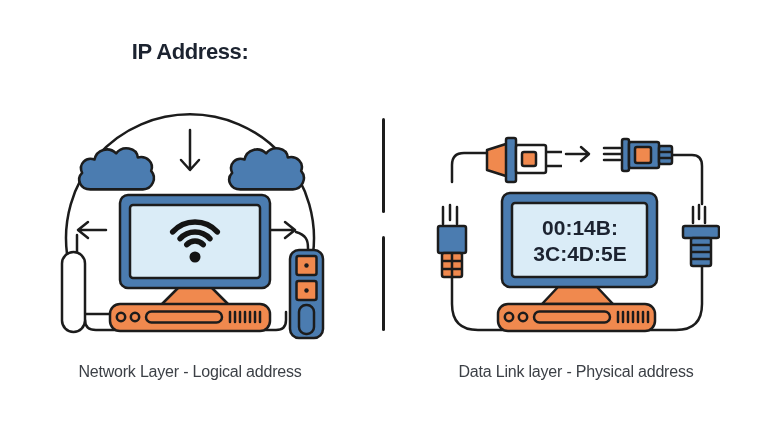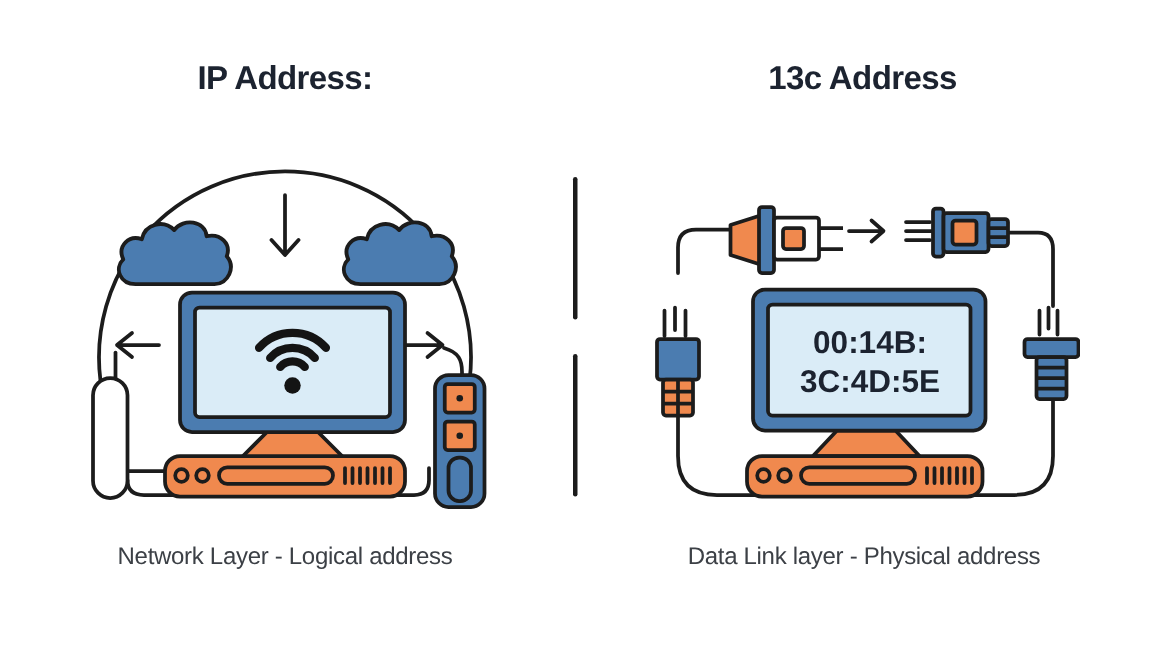--- a/index.html
+++ b/index.html
@@ -47,21 +47,20 @@
 </head>
 <body>
 
 <div class="stage">
 
   <div class="panel-title left">
     <div>IP Address:</div>
   </div>
 
   <div class="panel-title right">
-    <div>13c Address</div>
   </div>
 
   <div class="divider-seg one"></div>
   <div class="divider-seg two"></div>
 
   <svg class="illus left" viewBox="0 0 300 232">
 
     <path class="fn o" d="M 27 146 A 124 124 0 1 1 273 146"></path>
 
     <path class="fn o rc" d="M150 22 L150 60 M141 52 L150 62 L159 52"></path>

